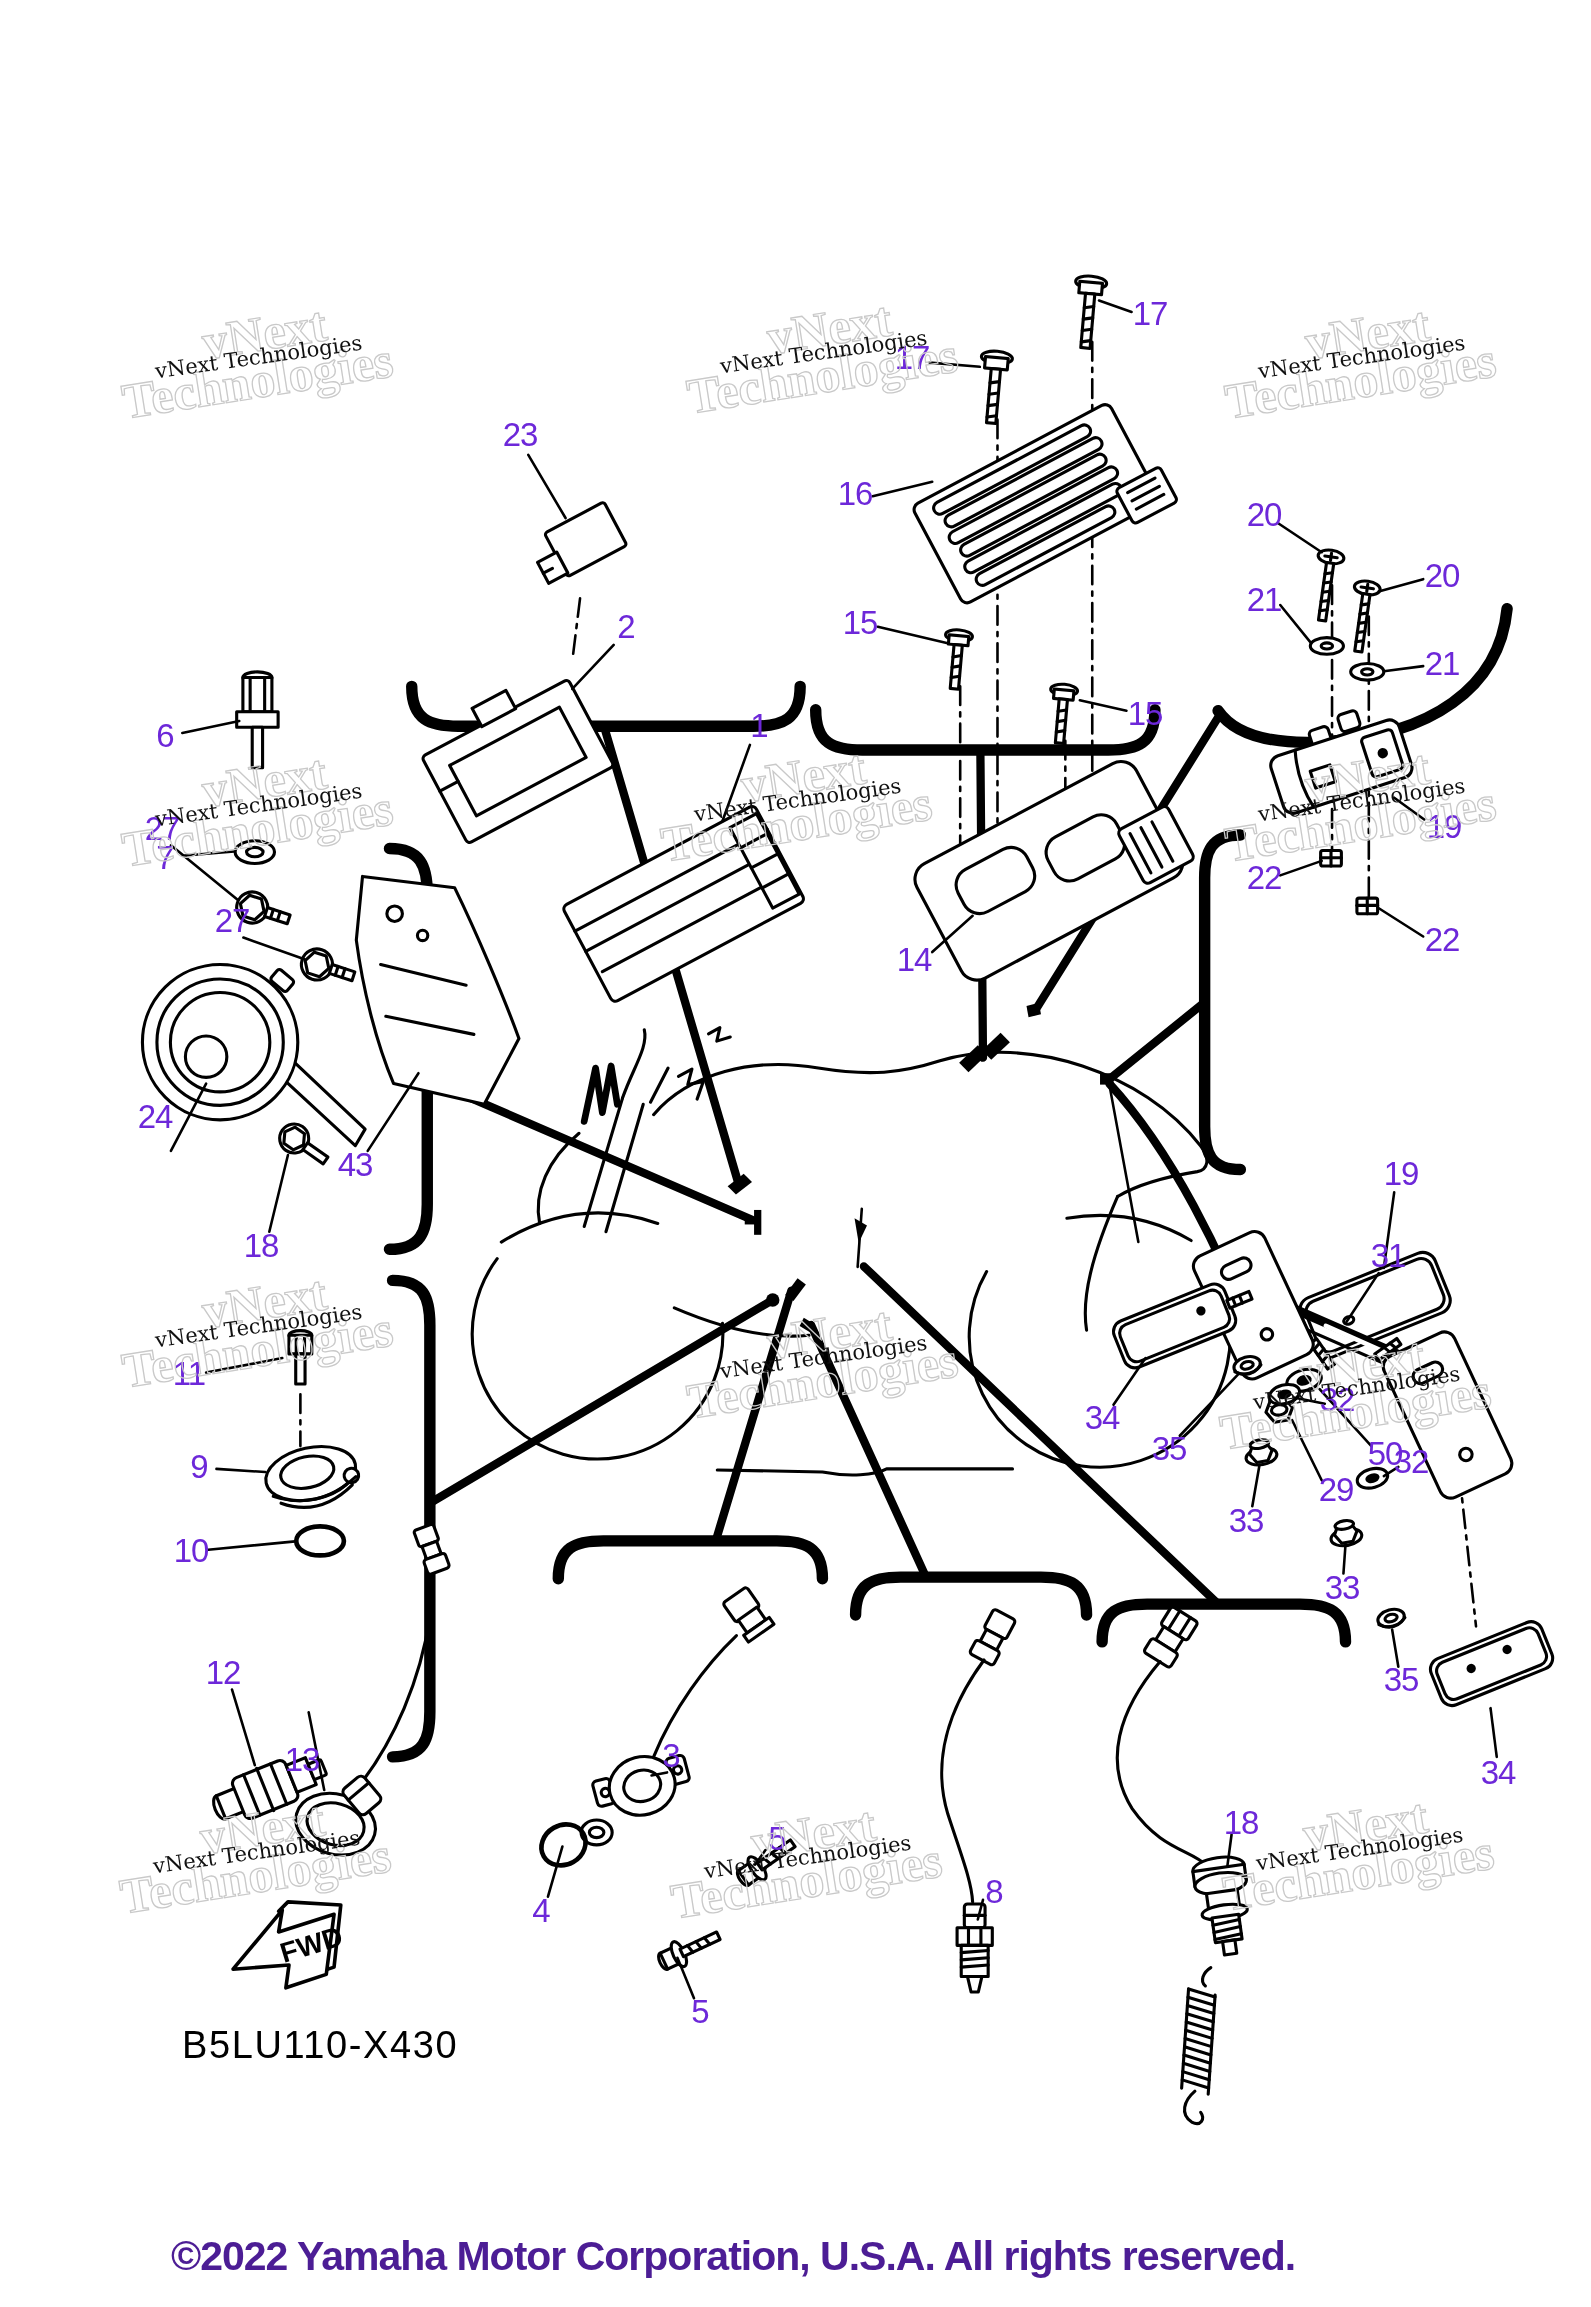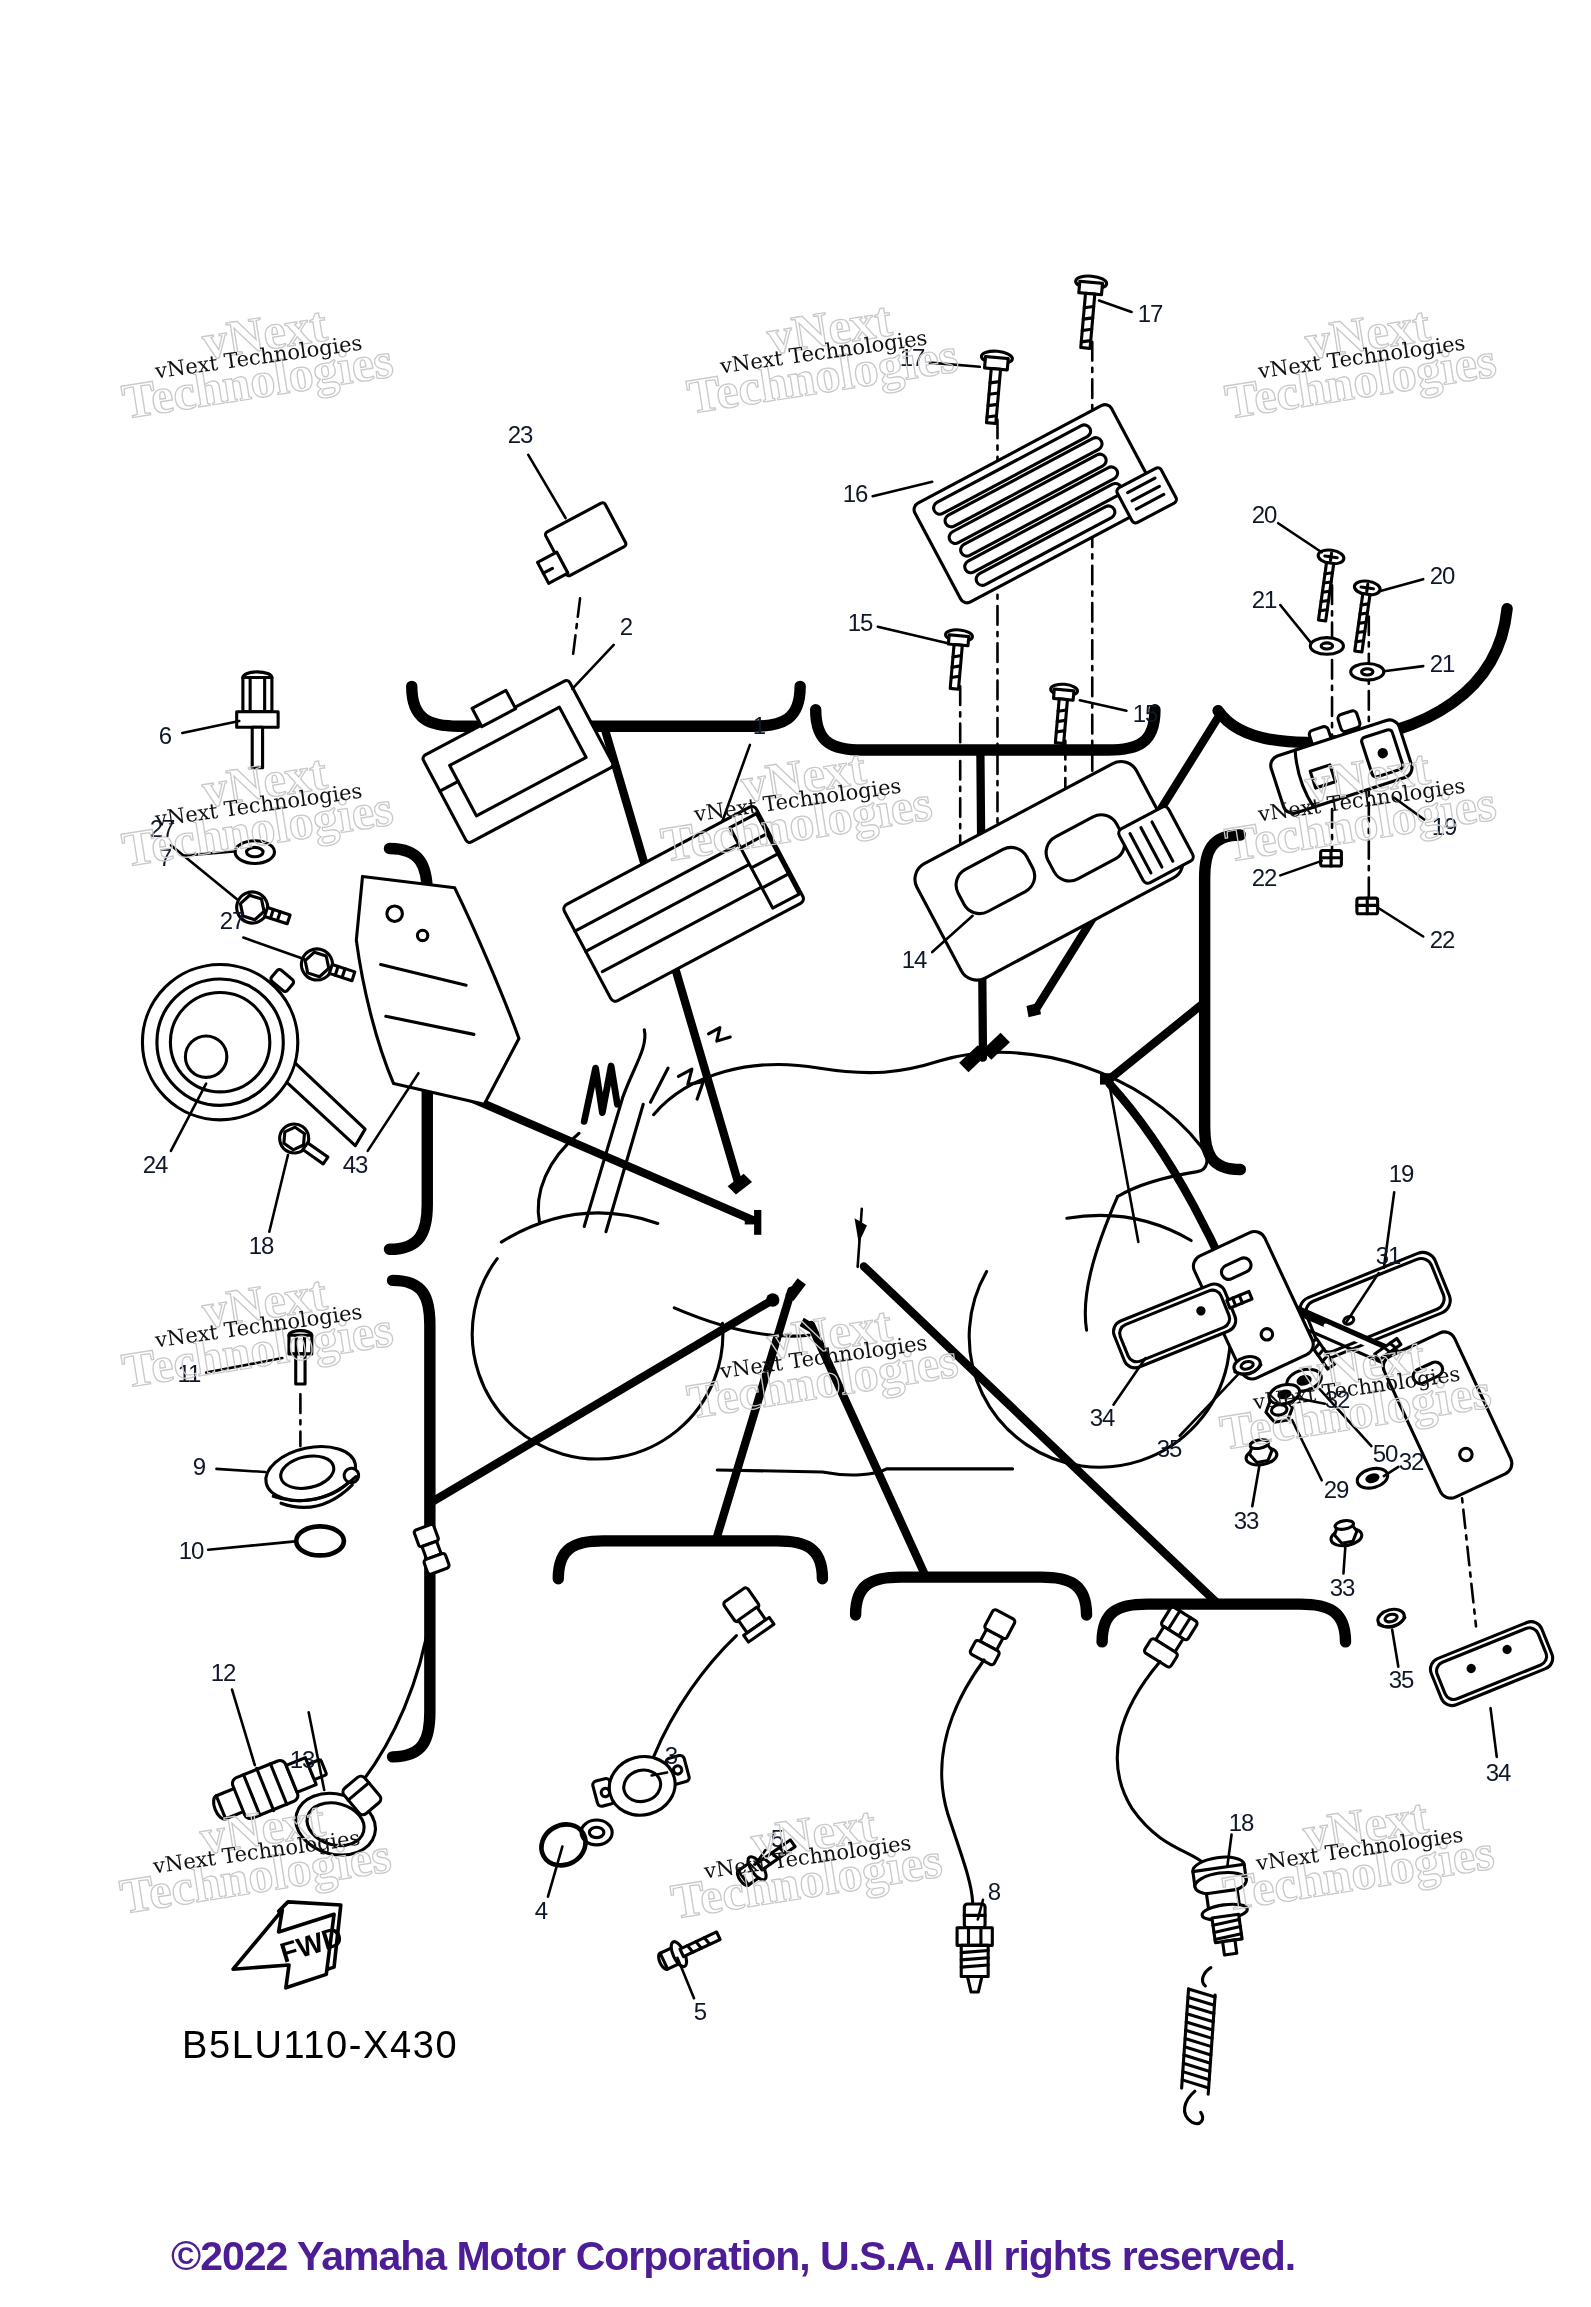--- a/index.html
+++ b/index.html
@@ -1,21 +1,21 @@
 <!DOCTYPE html>
 <html style="font-size:8.3px"><head>
 <meta charset="utf-8">
 <style>
   html,body{margin:0;padding:0;background:#fff;}
   body{width:1591px;height:2307px;position:relative;font-family:"Liberation Sans",sans-serif;overflow:hidden;}
   #stage{position:absolute;left:0;top:0;width:1591px;height:2307px;}
   svg.art{position:absolute;left:0;top:0;}
   .callout{
     position:absolute;transform:translate(-50%,-50%);
-    font-size:24px;color:#0f172a;letter-spacing:-1px;white-space:nowrap;
+    font-size:33px;color:#6d28d9;letter-spacing:-1px;white-space:nowrap;
     font-family:"Liberation Sans",sans-serif;font-weight:400;z-index:30;
   }
   .wm{position:absolute;transform:translate(-50%,-50%) rotate(-9deg);z-index:40;pointer-events:none;}
   .wm-big{
     font-family:"Liberation Serif",serif;font-weight:bold;font-size:50px;line-height:0.92;
     color:transparent;-webkit-text-stroke:1.3px #c9c9c9;text-stroke:1.3px #c9c9c9;white-space:nowrap;
   }
   .wm-big .l1{display:block;margin-left:78px;}
   .wm-big .l2{display:block;margin-left:-10.4px;}
   .wm-small{
@@ -651,21 +651,21 @@
 <div class="callout" style="left:914px;top:960px">14</div>
 <div class="callout" style="left:1264px;top:515px">20</div>
 <div class="callout" style="left:1442px;top:576px">20</div>
 <div class="callout" style="left:1264px;top:600px">21</div>
 <div class="callout" style="left:1442px;top:664px">21</div>
 <div class="callout" style="left:1444px;top:827px">19</div>
 <div class="callout" style="left:1264px;top:878px">22</div>
 <div class="callout" style="left:1442px;top:940px">22</div>
 <div class="callout" style="left:162px;top:829px">27</div>
 <div class="callout" style="left:232px;top:921px">27</div>
-<div class="callout" style="left:155px;top:1165px">24</div>
+<div class="callout" style="left:155px;top:1117px">24</div>
 <div class="callout" style="left:261px;top:1246px">18</div>
 <div class="callout" style="left:355px;top:1165px">43</div>
 <div class="callout" style="left:1401px;top:1174px">19</div>
 <div class="callout" style="left:1336px;top:1490px">29</div>
 <div class="callout" style="left:1385px;top:1454px">50</div>
 <div class="callout" style="left:1388px;top:1256px">31</div>
 <div class="callout" style="left:1337px;top:1400px">32</div>
 <div class="callout" style="left:1411px;top:1462px">32</div>
 <div class="callout" style="left:1246px;top:1521px">33</div>
 <div class="callout" style="left:1342px;top:1588px">33</div>

